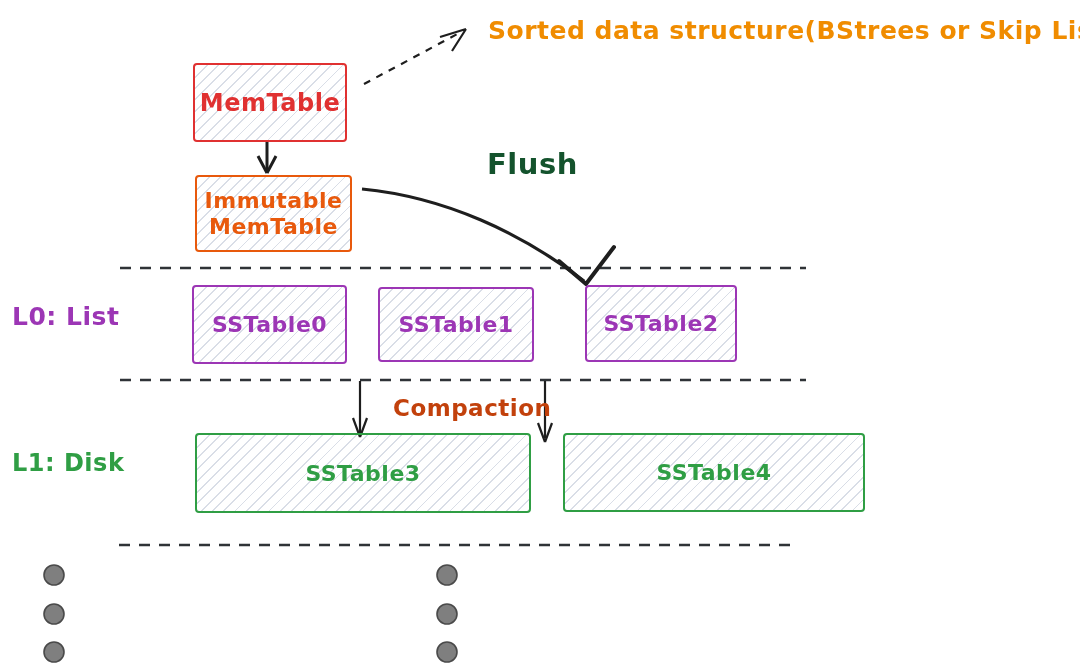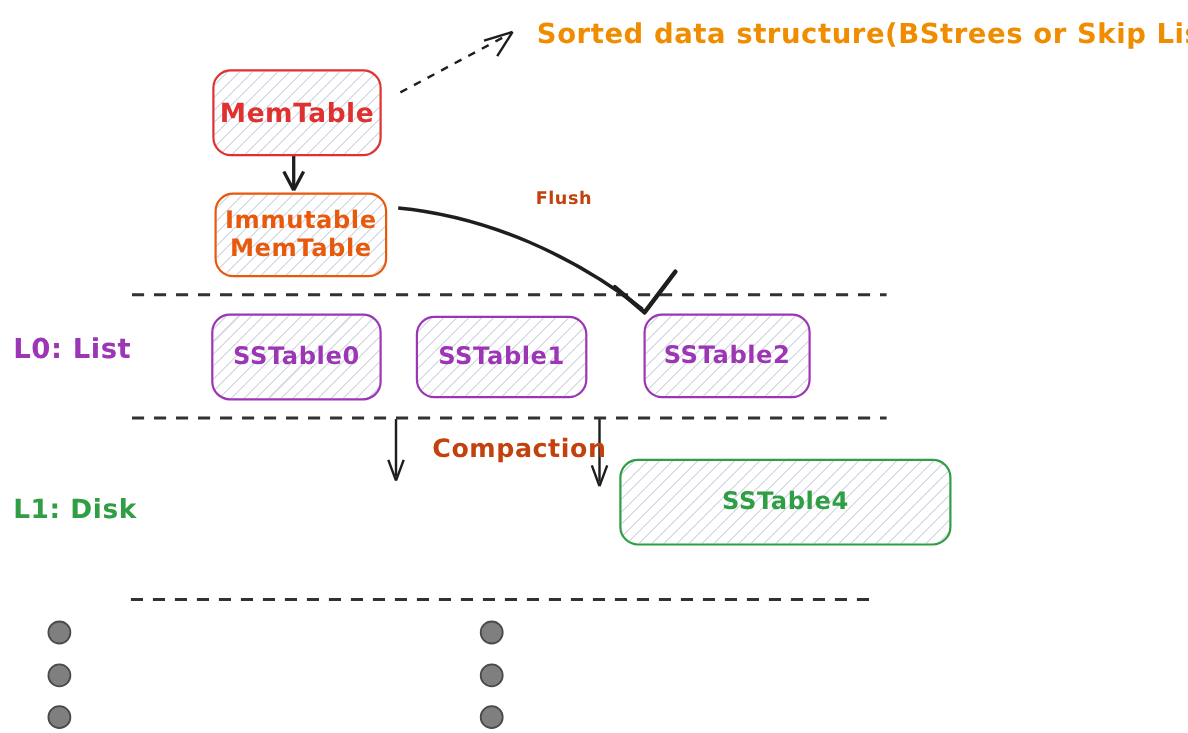--- a/index.html
+++ b/index.html
@@ -3,36 +3,36 @@
 <meta charset="utf-8">
 <style>
   html,body{margin:0;padding:0;background:#ffffff;}
   .canvas{
     position:relative;width:1080px;height:666px;background:#ffffff;
     font-family:"DejaVu Sans", sans-serif;overflow:hidden;
   }
   .overlay{position:absolute;left:0;top:0;width:1080px;height:666px;}
   .node{
     position:absolute;display:flex;align-items:center;justify-content:center;
-    border-radius:17px;border:2.6px solid #000;text-align:center;
+    border-radius:4px;border:2.6px solid #000;text-align:center;
     font-weight:700;letter-spacing:0.5px;
     background:
       repeating-linear-gradient(135deg, rgba(130,145,175,0.30) 0 1.3px, transparent 1.3px 8px);
   }
   .node .stack{display:flex;flex-direction:column;line-height:1.15;}
   .red   {border-color:#e03131;color:#e03131;}
   .orange{border-color:#e8590c;color:#e8590c;}
   .purple{border-color:#9c36b5;color:#9c36b5;justify-content:center;}
   .green {border-color:#2f9e44;color:#2f9e44;}
   .lbl{position:absolute;font-weight:700;white-space:nowrap;letter-spacing:0.5px;}
   .lbl-memory{left:13px;top:157px;font-size:25px;color:#c2255c;}
   .lbl-l0{left:12px;top:302px;font-size:25px;color:#9c36b5;}
   .lbl-l1{left:12px;top:449px;font-size:24px;color:#2f9e44;}
   .lbl-sorted{left:488px;top:16px;font-size:25px;color:#f08c00;}
-  .lbl-flush{left:487px;top:170px;font-size:16px;color:#c2410c;}
+  .lbl-flush{left:487px;top:147px;font-size:29px;color:#14532d;}
   .lbl-compaction{left:393px;top:395px;font-size:23px;color:#c2410c;}
   .fs24{font-size:24px;} .fs22{font-size:22px;}
 </style>
 </head>
 <body>
 
 <div class="canvas">
 
   <svg class="overlay" viewBox="0 0 1080 666">
 
@@ -95,17 +95,20 @@
   <div class="node purple fs22" style="left:192px;top:285px;width:151px;height:75px;">
     <span>SSTable0</span>
   </div>
   <div class="node purple fs22" style="left:378px;top:287px;width:152px;height:71px;">
     <span>SSTable1</span>
   </div>
   <div class="node purple fs22" style="left:565px;top:285px;width:148px;height:73px;margin-left:20px;">
     <span>SSTable2</span>
   </div>
 
-  <div class="node green fs22" style="left:563px;top:417px;width:298px;height:75px;">
+  <div class="node green fs22" style="left:195px;top:433px;width:332px;height:76px;">
+    <span>SSTable3</span>
+  </div>
+  <div class="node green fs22" style="left:563px;top:433px;width:298px;height:75px;">
     <span>SSTable4</span>
   </div>
 
 </div>
 
 </body></html>

